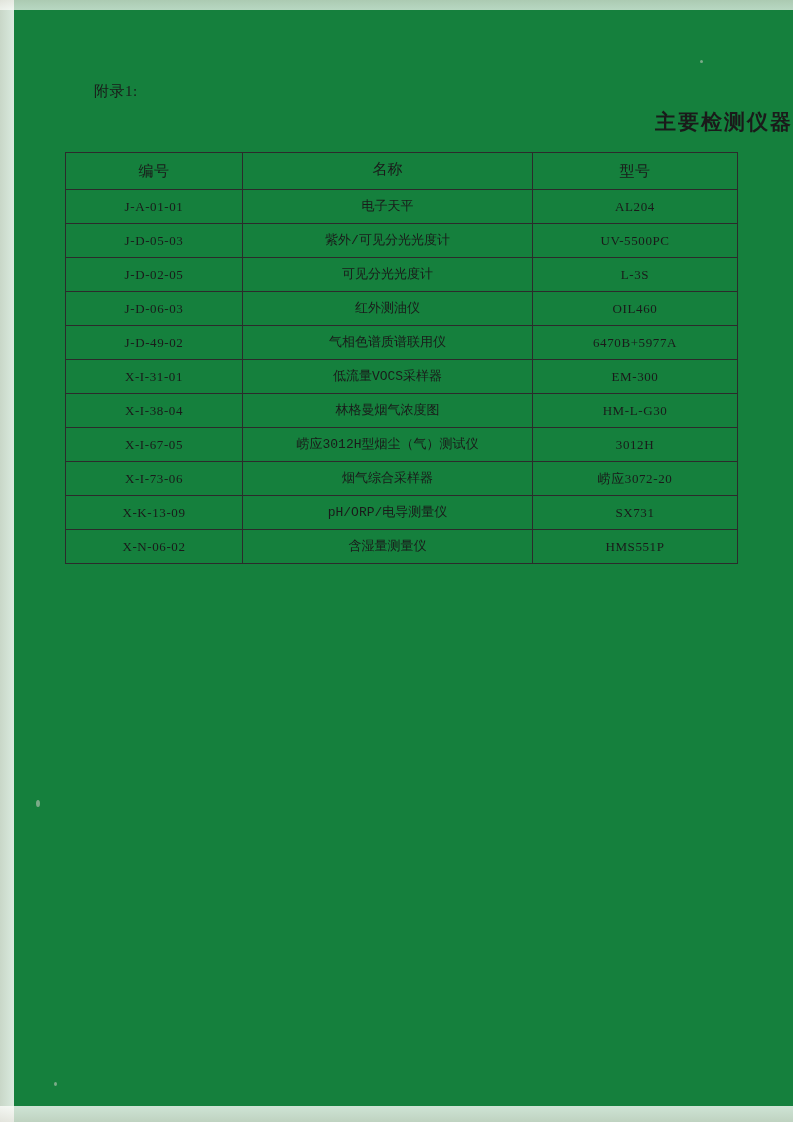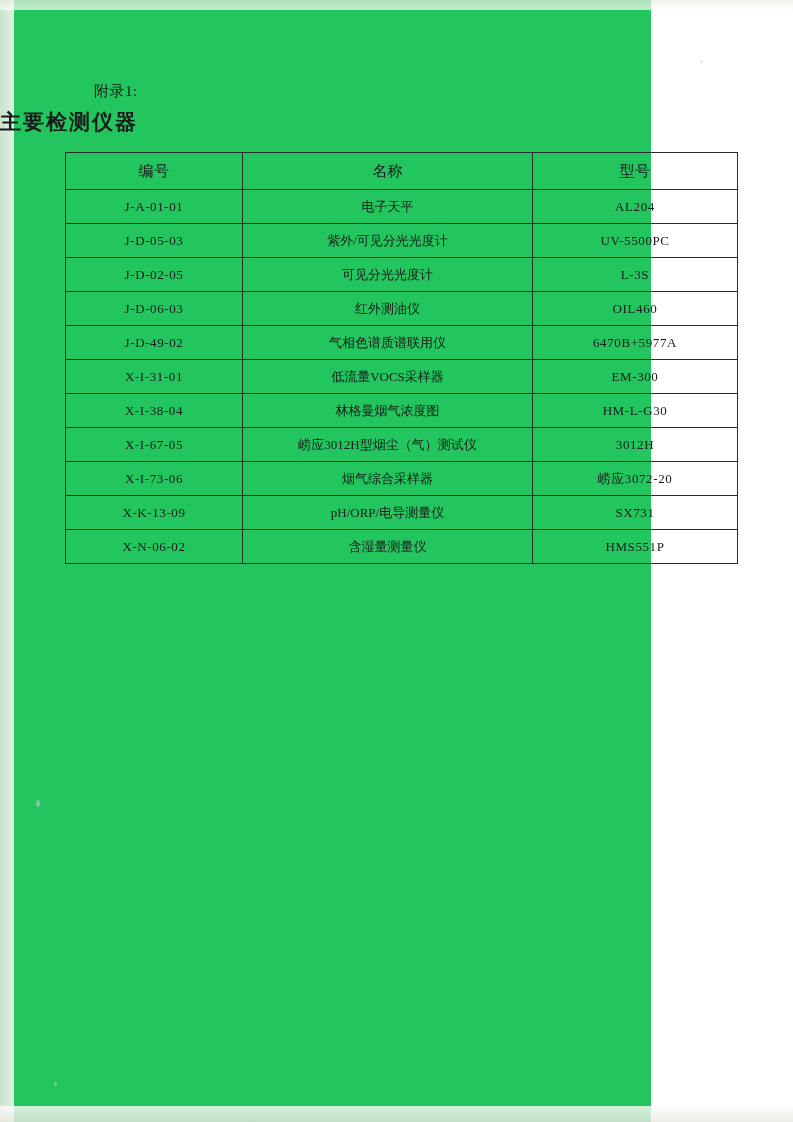--- a/index.html
+++ b/index.html
@@ -11,23 +11,23 @@
     height: 1122px;
     background: #ffffff;
     font-family: "Liberation Serif", "DejaVu Serif", serif;
     color: #1a1a1a;
     position: relative;
     overflow: hidden;
   }
   .page {
     position: absolute;
     left: 0; top: 0;
-    width: 651px;
+    width: 793px;
     height: 1122px;
-    background: #22c55e;
+    background: #15803d;
   }
   
   .scan-edge-left {
     position: absolute;
     left: 0; top: 0;
     width: 14px; height: 1122px;
     background: linear-gradient(to right, #e8e6e0 0%, #fdfdfb 100%);
     opacity: .85;
   }
   .scan-edge-top {
@@ -58,21 +58,21 @@
     font-size: 15px;
     letter-spacing: .5px;
     font-family: "Liberation Serif", "DejaVu Serif", serif;
   }
 
   .doc-title {
     position: absolute;
     left: 0;
     top: 108px;
     width: 793px;
-    text-align: left;
+    text-align: right;
     font-size: 21px;
     font-weight: bold;
     letter-spacing: 2px;
   }
 
   .table-wrap {
     position: absolute;
     left: 65px;
     top: 152px;
     width: 672px;
@@ -98,21 +98,21 @@
   }
   col.c-code { width: 177px; }
   col.c-name { width: 290px; }
   col.c-model { width: 205px; }
 
   .cell-code, .cell-model {
     font-family: "Liberation Serif", "DejaVu Serif", serif;
     letter-spacing: .6px;
   }
   .cell-name {
-    font-family: Liberation Serif, serif;
+    font-family: Liberation Mono, monospace;
   }
 </style>
 </head>
 <body>
 
 <div class="page">
   <div class="scan-edge-left"></div>
   <div class="scan-edge-top"></div>
   <div class="scan-edge-bottom"></div>
 

